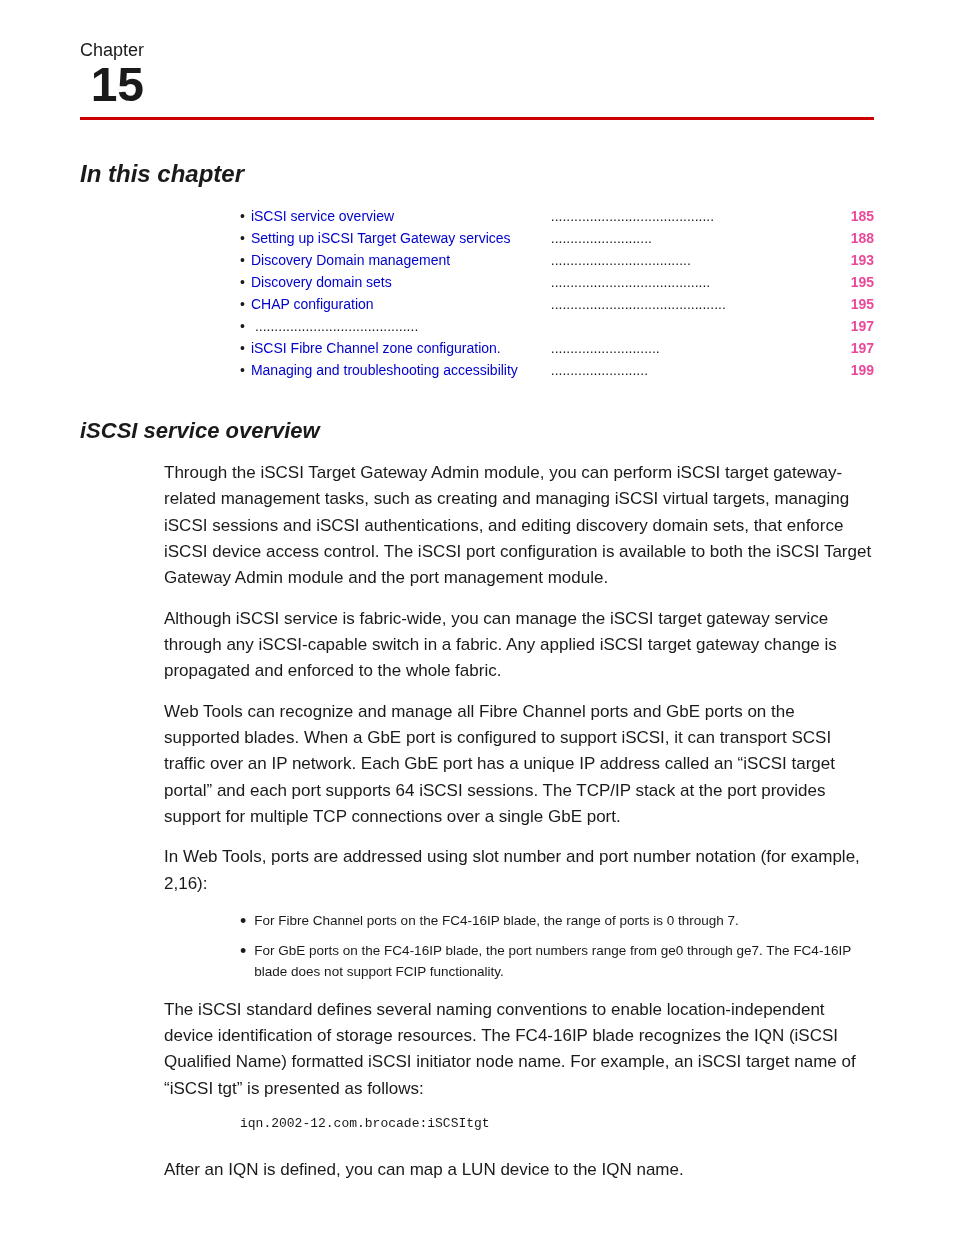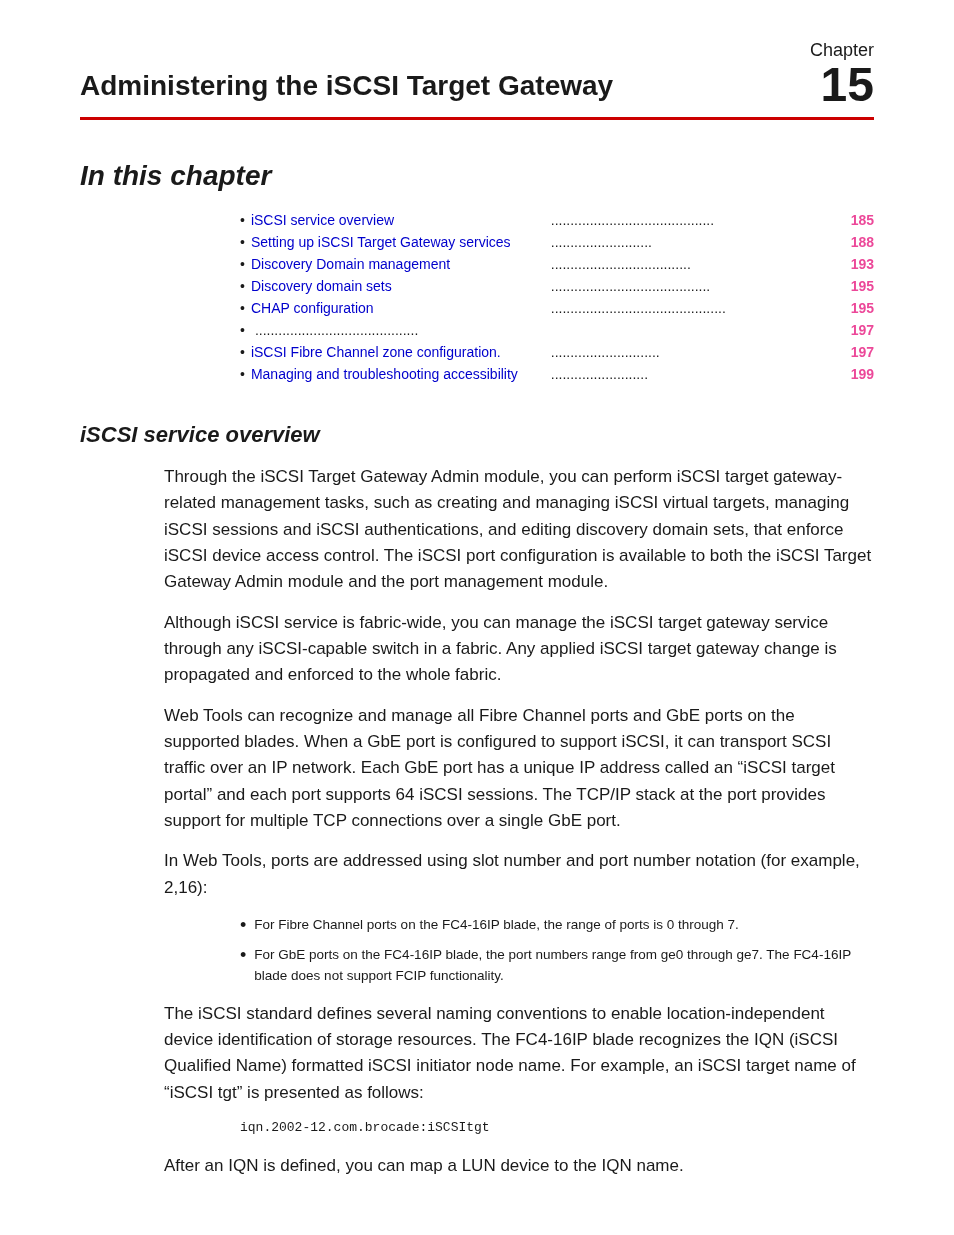--- a/index.html
+++ b/index.html
@@ -61,21 +61,21 @@
 
     .red-rule {
       height: 3px;
       background: #cc0000;
       margin-top: 8px;
       margin-bottom: 40px;
     }
 
     
     .section-heading {
-      font-size: 28px;
+      font-size: 24px;
       font-weight: bold;
       color: #1a1a1a;
       font-style: italic;
       margin-bottom: 20px;
     }
 
     .toc-list {
       list-style: none;
       margin-left: 160px;
       margin-bottom: 40px;
@@ -153,31 +153,30 @@
       flex-shrink: 0;
       font-size: 18px;
       line-height: 1.2;
     }
 
     .code-text {
       font-family: 'Courier New', Courier, monospace;
       font-size: 13px;
       color: #1a1a1a;
       margin-left: 160px;
-      margin-bottom: 18px;
+      margin-bottom: 26px;
       display: block;
     }
   </style>
 </head>
 <body>
 
 <div class="page">
 
   <div class="chapter-header">
-    <div class="chapter-title">Administering the iSCSI Target Gateway</div>
     <div class="chapter-label-area">
       <span class="chapter-word">Chapter</span>
       <span class="chapter-number">15</span>
     </div>
   </div>
 
   <div class="red-rule"></div>
 
   <div class="section">
     <div class="section-heading">In this chapter</div>

